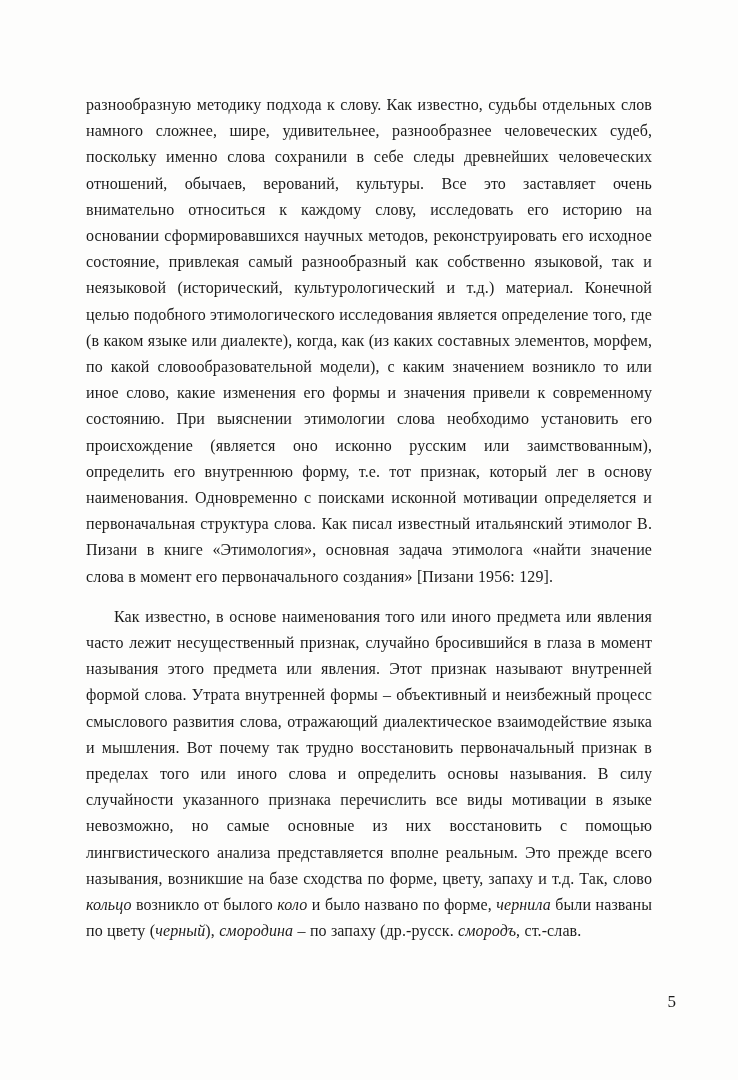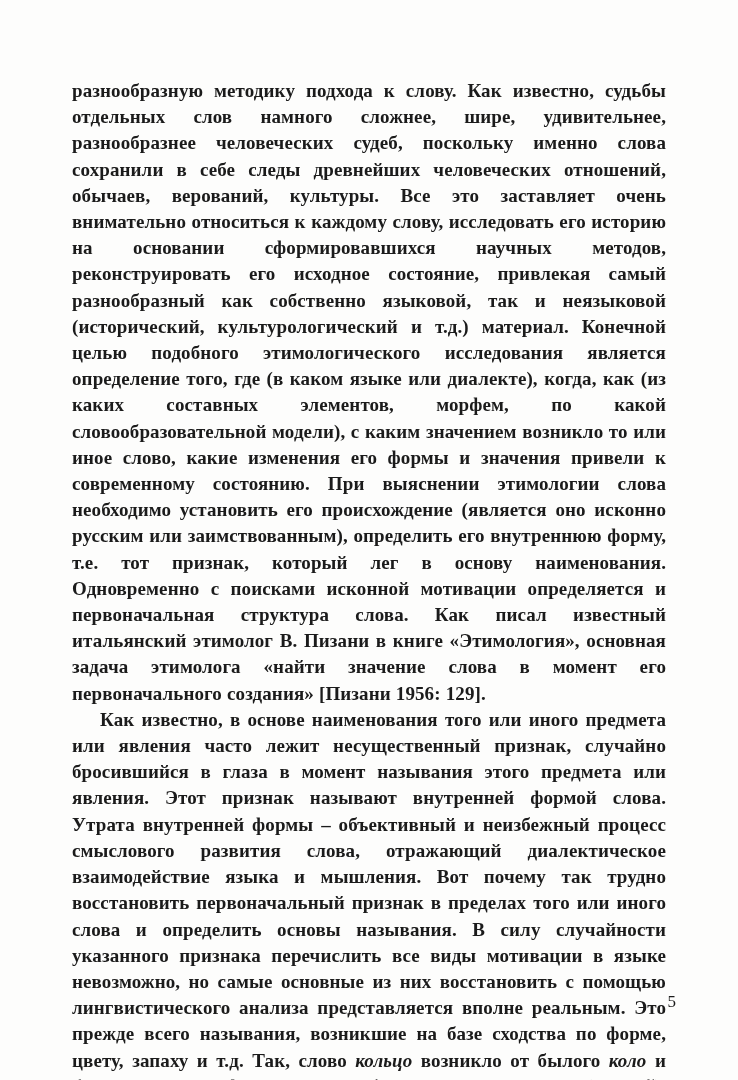--- a/index.html
+++ b/index.html
@@ -21,29 +21,28 @@
     background: #fdfdfc;
     box-sizing: border-box;
   }
   .text-column {
     position: absolute;
     left: 72px;
     top: 78px;
     width: 594px;
   }
   .para {
-    margin: 0;
-    font-size: 19px;
+    margin: 14px;
+    font-size: 16px;
     line-height: 26.2px;
     text-align: justify;
     text-justify: inter-word;
     letter-spacing: 0.1px;
     word-spacing: 0.2px;
     hyphens: manual;
-    font-weight: bold;
   }
   .para + .para {
     margin-top: 0;
     text-indent: 28px;
   }
   .para.first {
     text-indent: 0;
   }
   em {
     font-style: italic;

